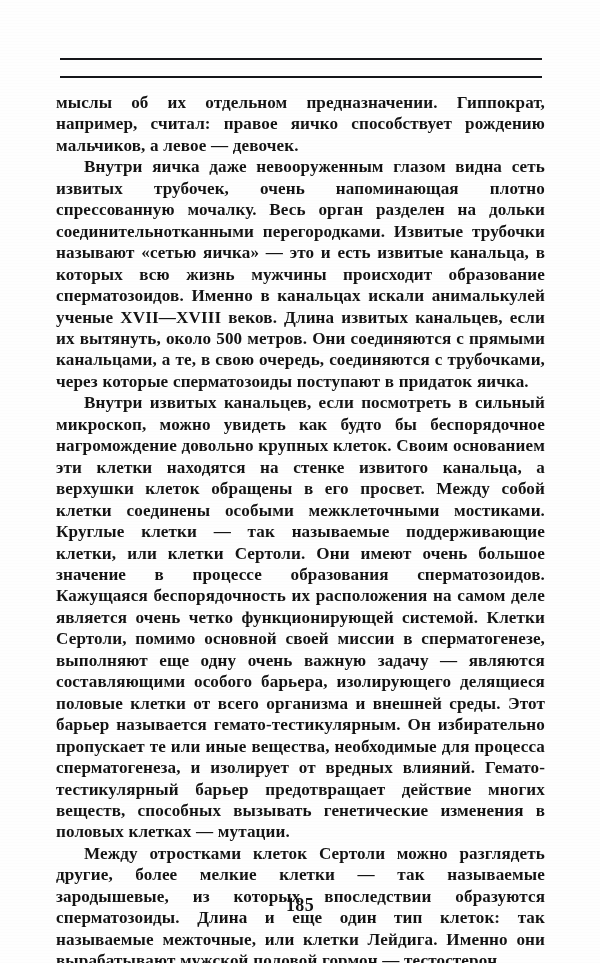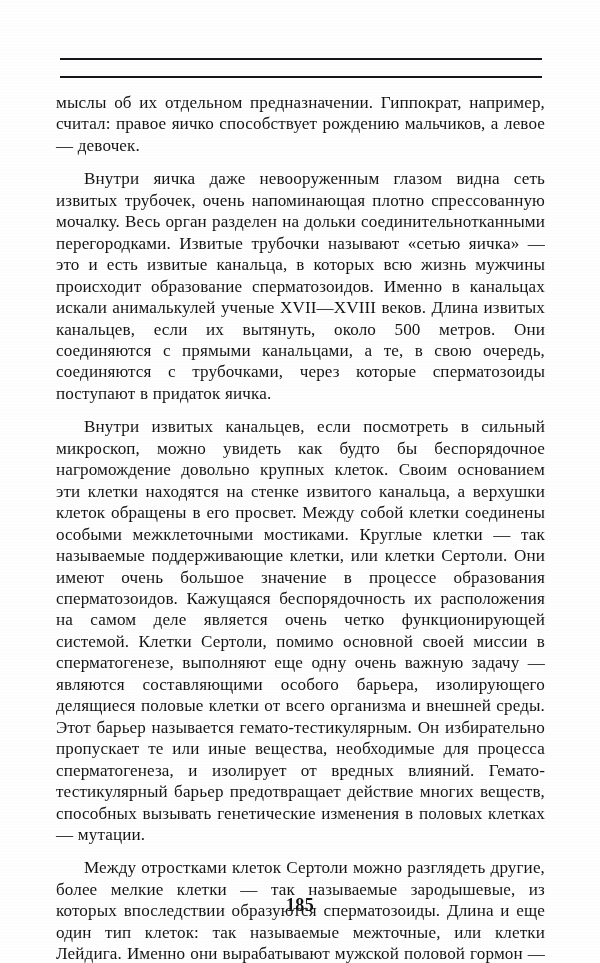--- a/index.html
+++ b/index.html
@@ -44,23 +44,23 @@
   .para {
     margin: 0;
     text-align: justify;
     text-align-last: left;
     text-justify: inter-word;
     font-size: 17.1px;
     line-height: 21.45px;
     letter-spacing: 0.12px;
     word-spacing: 0.2px;
     hyphens: manual;
-    font-weight: 400;
+    font-weight: 700;
   }
-  .para + .para { margin-top: 12px; }
+  .para + .para { margin-top: 0; }
   .para.indent { text-indent: 28px; }
   .para.last { text-align-last: left; }
 
   
   .folio {
     position: absolute;
     left: 0;
     top: 896px;
     width: 600px;
     text-align: center;

